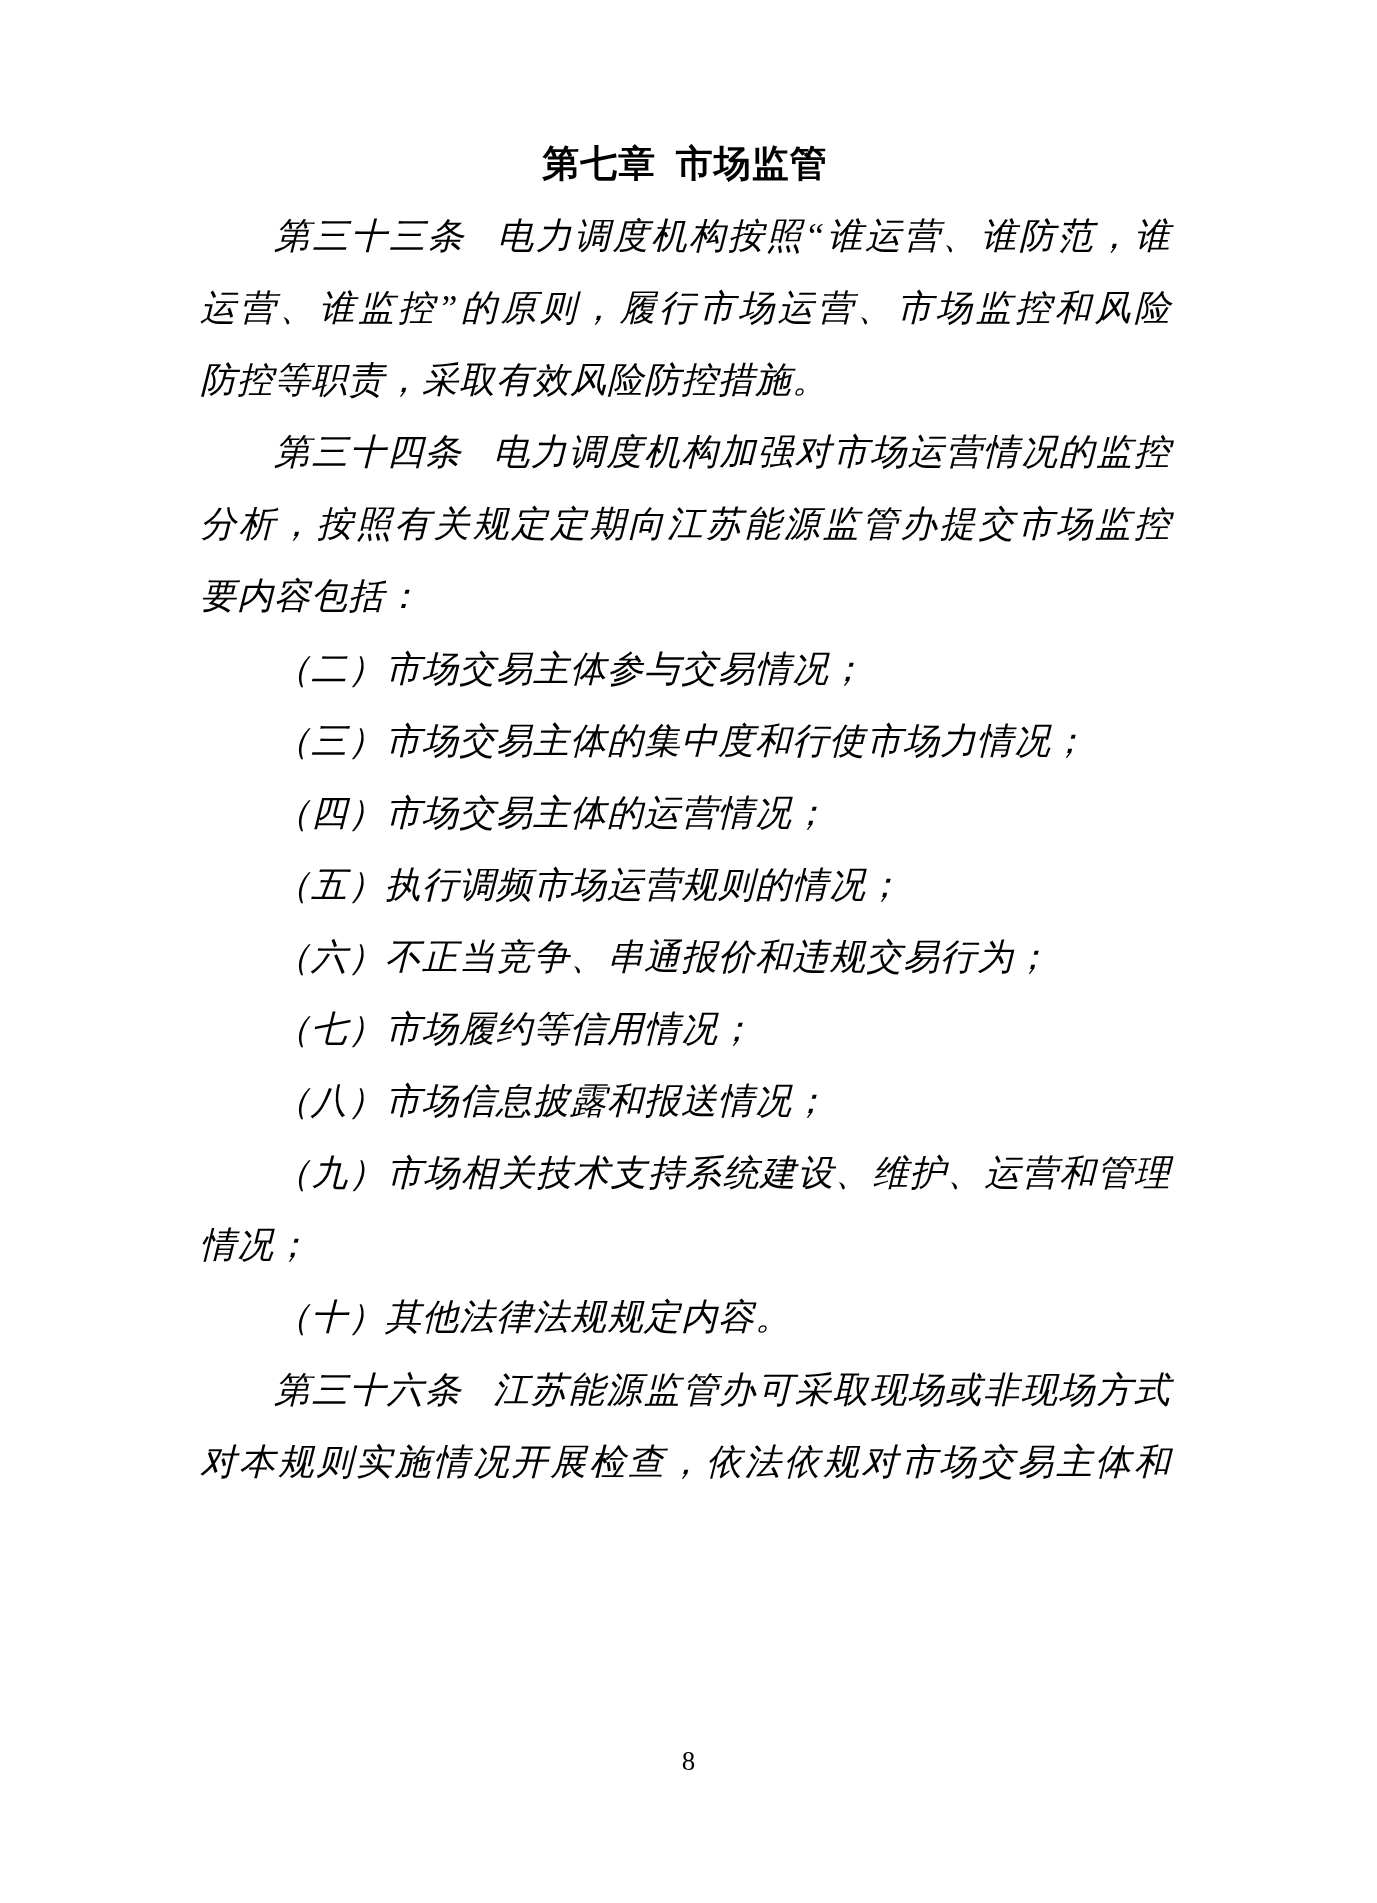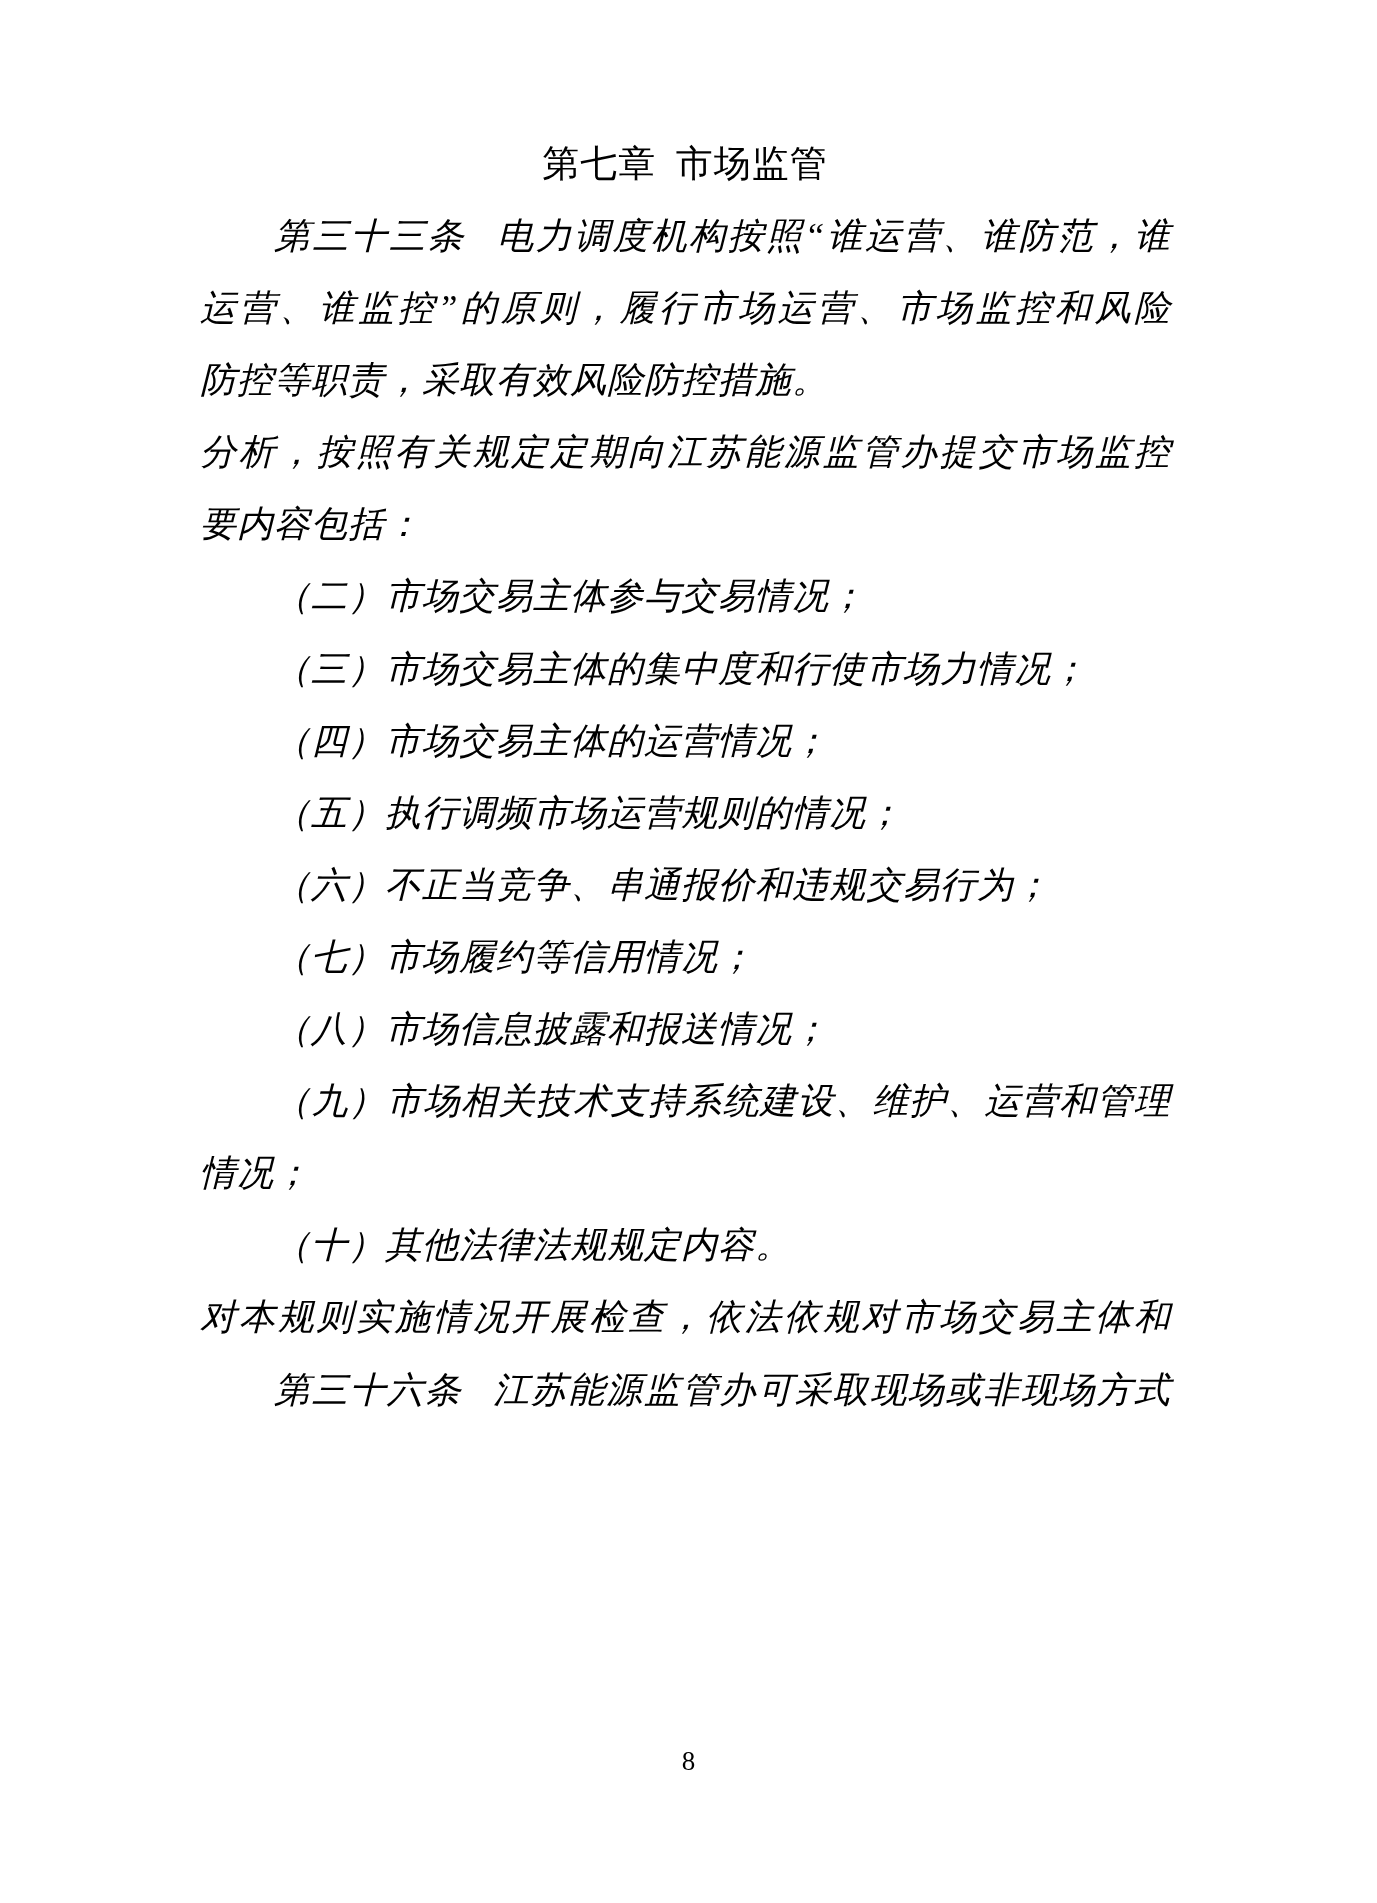--- a/index.html
+++ b/index.html
@@ -22,21 +22,21 @@
     top: 127px;
     width: 970px;
   }
   .doc-title {
     margin: 0;
     padding: 0;
     height: 73px;
     line-height: 73px;
     font-family: "Liberation Sans", "DejaVu Sans", sans-serif;
     font-size: 37px;
-    font-weight: normal;
+    font-weight: bold;
     letter-spacing: 1px;
     word-spacing: 8px;
     text-align: center;
   }
   .line {
     height: 72.1px;
     line-height: 72.1px;
     font-size: 36px;
     letter-spacing: 1px;
     white-space: normal;
@@ -69,30 +69,31 @@
 </head>
 <body>
 
 <div class="page">
   <div class="content">
     <h1 class="doc-title">第七章 市场监管</h1>
 
     <div class="line indent justify art">第三十三条 电力调度机构按照“谁运营、谁防范，谁</div>
     <div class="line justify">运营、谁监控”的原则，履行市场运营、市场监控和风险</div>
     <div class="line">防控等职责，采取有效风险防控措施。</div>
+    <div class="line indent justify art">第三十四条 电力调度机构加强对市场运营情况的监控</div>
     <div class="line justify">分析，按照有关规定定期向江苏能源监管办提交市场监控</div>
     <div class="line">要内容包括：</div>
     <div class="line indent">（二）市场交易主体参与交易情况；</div>
     <div class="line indent">（三）市场交易主体的集中度和行使市场力情况；</div>
     <div class="line indent">（四）市场交易主体的运营情况；</div>
     <div class="line indent">（五）执行调频市场运营规则的情况；</div>
     <div class="line indent">（六）不正当竞争、串通报价和违规交易行为；</div>
     <div class="line indent">（七）市场履约等信用情况；</div>
     <div class="line indent">（八）市场信息披露和报送情况；</div>
     <div class="line indent justify">（九）市场相关技术支持系统建设、维护、运营和管理</div>
     <div class="line">情况；</div>
     <div class="line indent">（十）其他法律法规规定内容。</div>
+    <div class="line indent justify art">第三十六条 江苏能源监管办可采取现场或非现场方式</div>
     <div class="line justify">对本规则实施情况开展检查，依法依规对市场交易主体和</div>
-    <div class="line indent justify art">第三十六条 江苏能源监管办可采取现场或非现场方式</div>
   </div>
 
   <div class="page-num">8</div>
 </div>
 
 </body></html>

